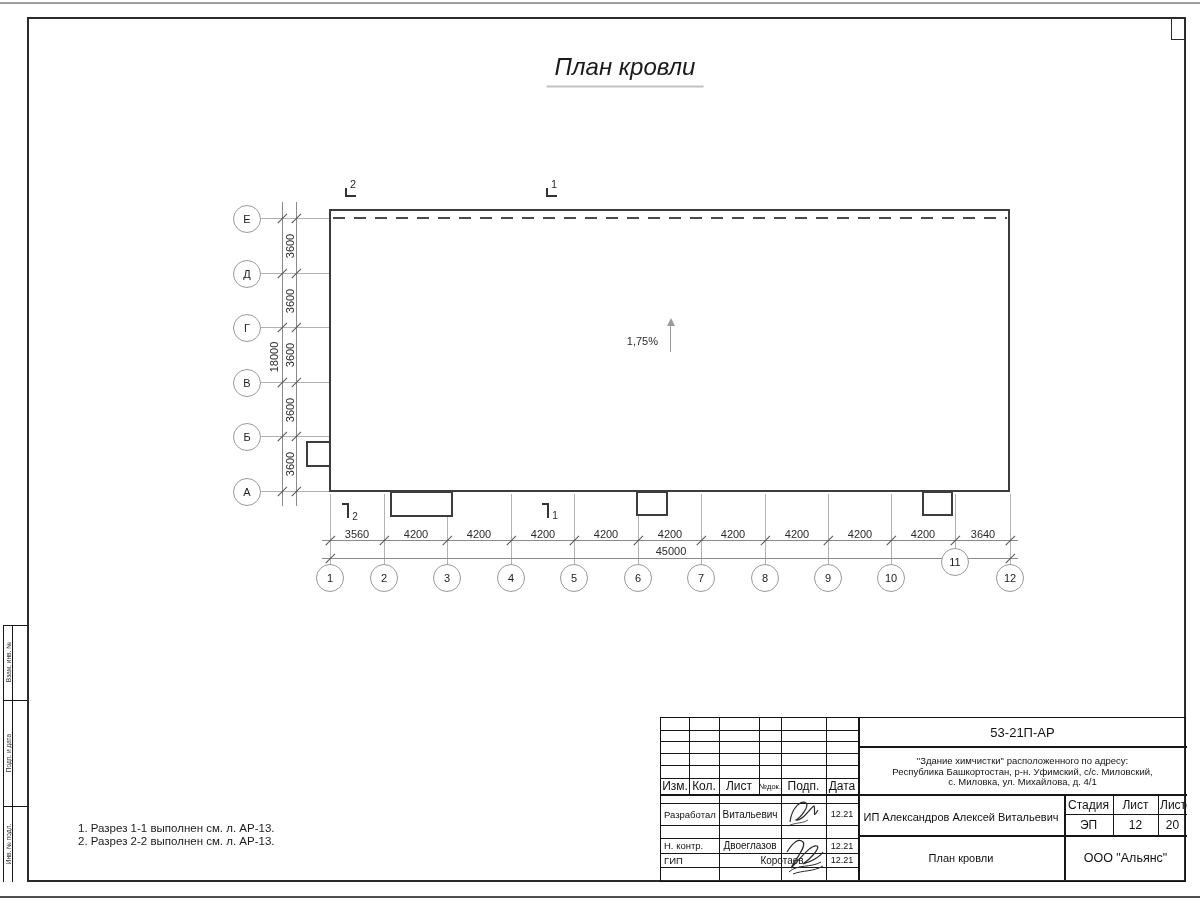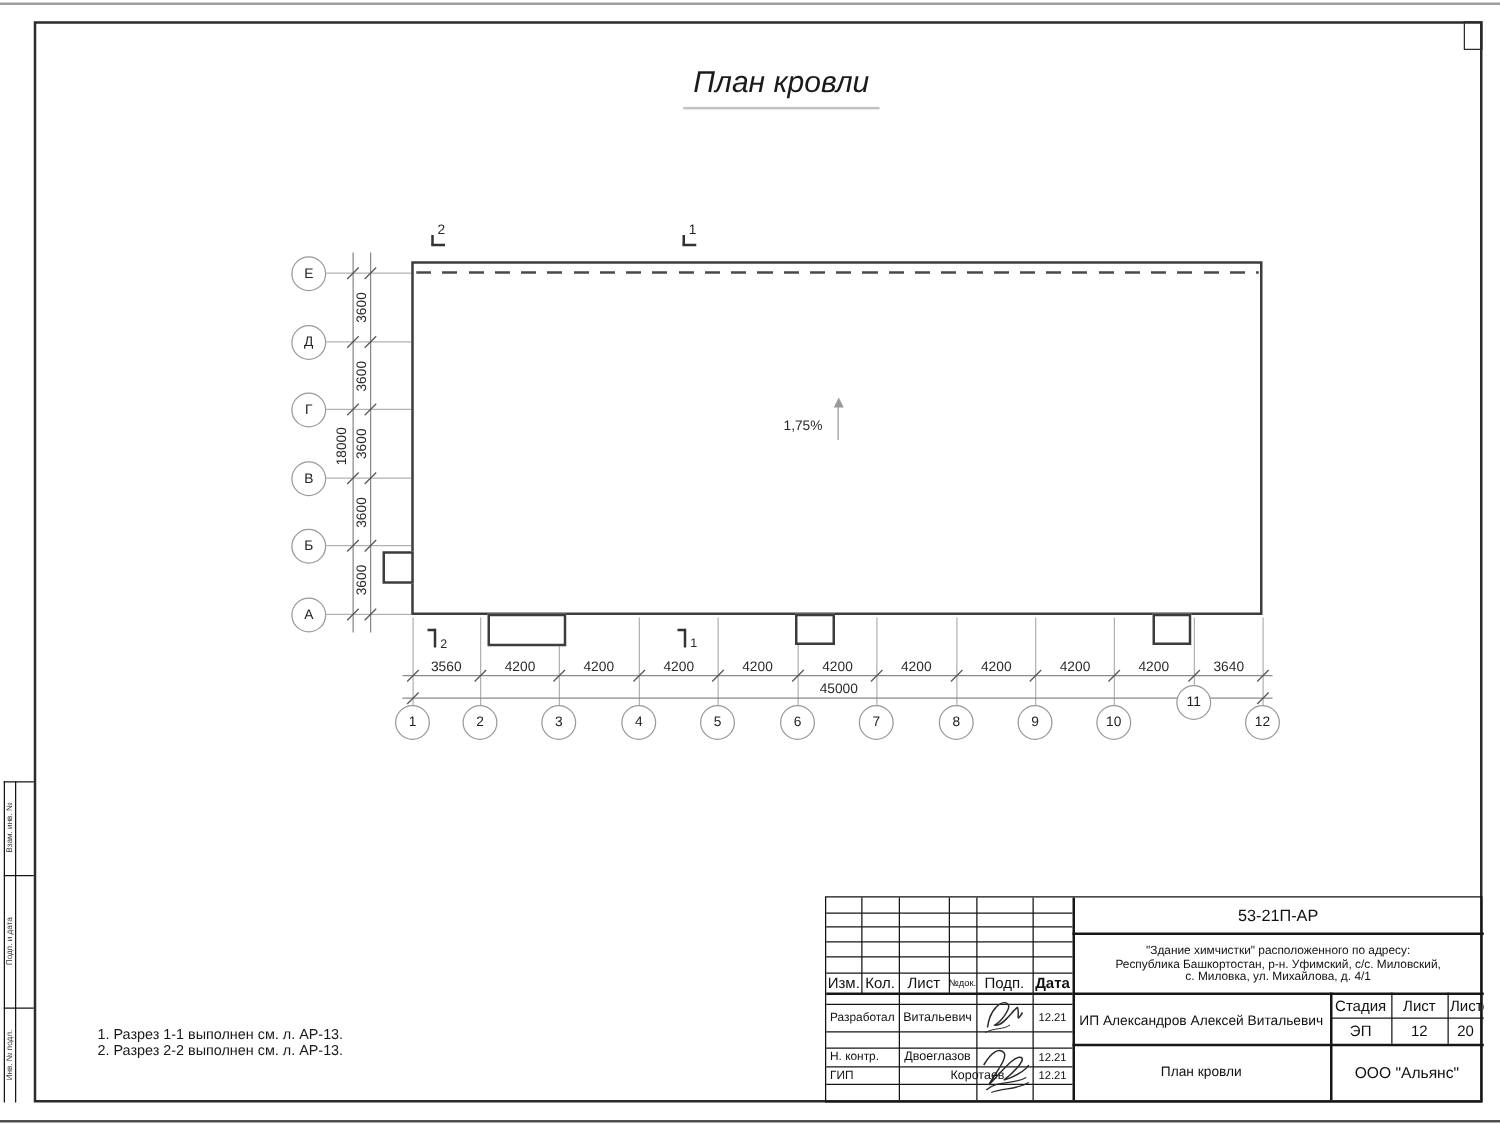--- a/index.html
+++ b/index.html
@@ -238,21 +238,21 @@
     <div class="blk-ln" style="left:403px;top:76px;width:1.5px;height:86px;"></div>
     <div class="blk-ln" style="left:452px;top:76px;width:1px;height:41px;"></div>
     <div class="blk-ln" style="left:497px;top:76px;width:1px;height:41px;"></div>
     <div class="blk-ln" style="left:403px;top:96px;width:123px;height:1px;"></div>
 
     <div class="cell" style="left:0;top:60px;width:28px;height:16px;font-size:12px;">Изм.</div>
     <div class="cell" style="left:28px;top:60px;width:30px;height:16px;font-size:12px;">Кол.</div>
     <div class="cell" style="left:58px;top:60px;width:40px;height:16px;font-size:12px;">Лист</div>
     <div class="cell" style="left:98px;top:60px;width:22px;height:16px;font-size:7.5px;">№док.</div>
     <div class="cell" style="left:120px;top:60px;width:45px;height:16px;font-size:12px;">Подп.</div>
-    <div class="cell" style="left:165px;top:60px;width:32px;height:16px;font-size:12px;font-weight:bold;">Дата</div>
+    <div class="cell" style="left:165px;top:60px;width:32px;height:16px;font-size:12px;">Дата</div>
 
     <div class="cell left" style="left:3px;top:85px;width:55px;height:22px;font-size:9.5px;">Разработал</div>
     <div class="cell" style="left:58px;top:85px;width:62px;height:22px;font-size:10px;">Витальевич</div>
     <div class="cell" style="left:165px;top:85px;width:32px;height:22px;font-size:9px;">12.21</div>
 
     <div class="cell left" style="left:3px;top:120px;width:55px;height:15px;font-size:9.5px;">Н. контр.</div>
     <div class="cell" style="left:58px;top:120px;width:62px;height:15px;font-size:10px;">Двоеглазов</div>
     <div class="cell" style="left:165px;top:120px;width:32px;height:15px;font-size:9px;">12.21</div>
 
     <div class="cell left" style="left:3px;top:135px;width:55px;height:14px;font-size:9.5px;">ГИП</div>

